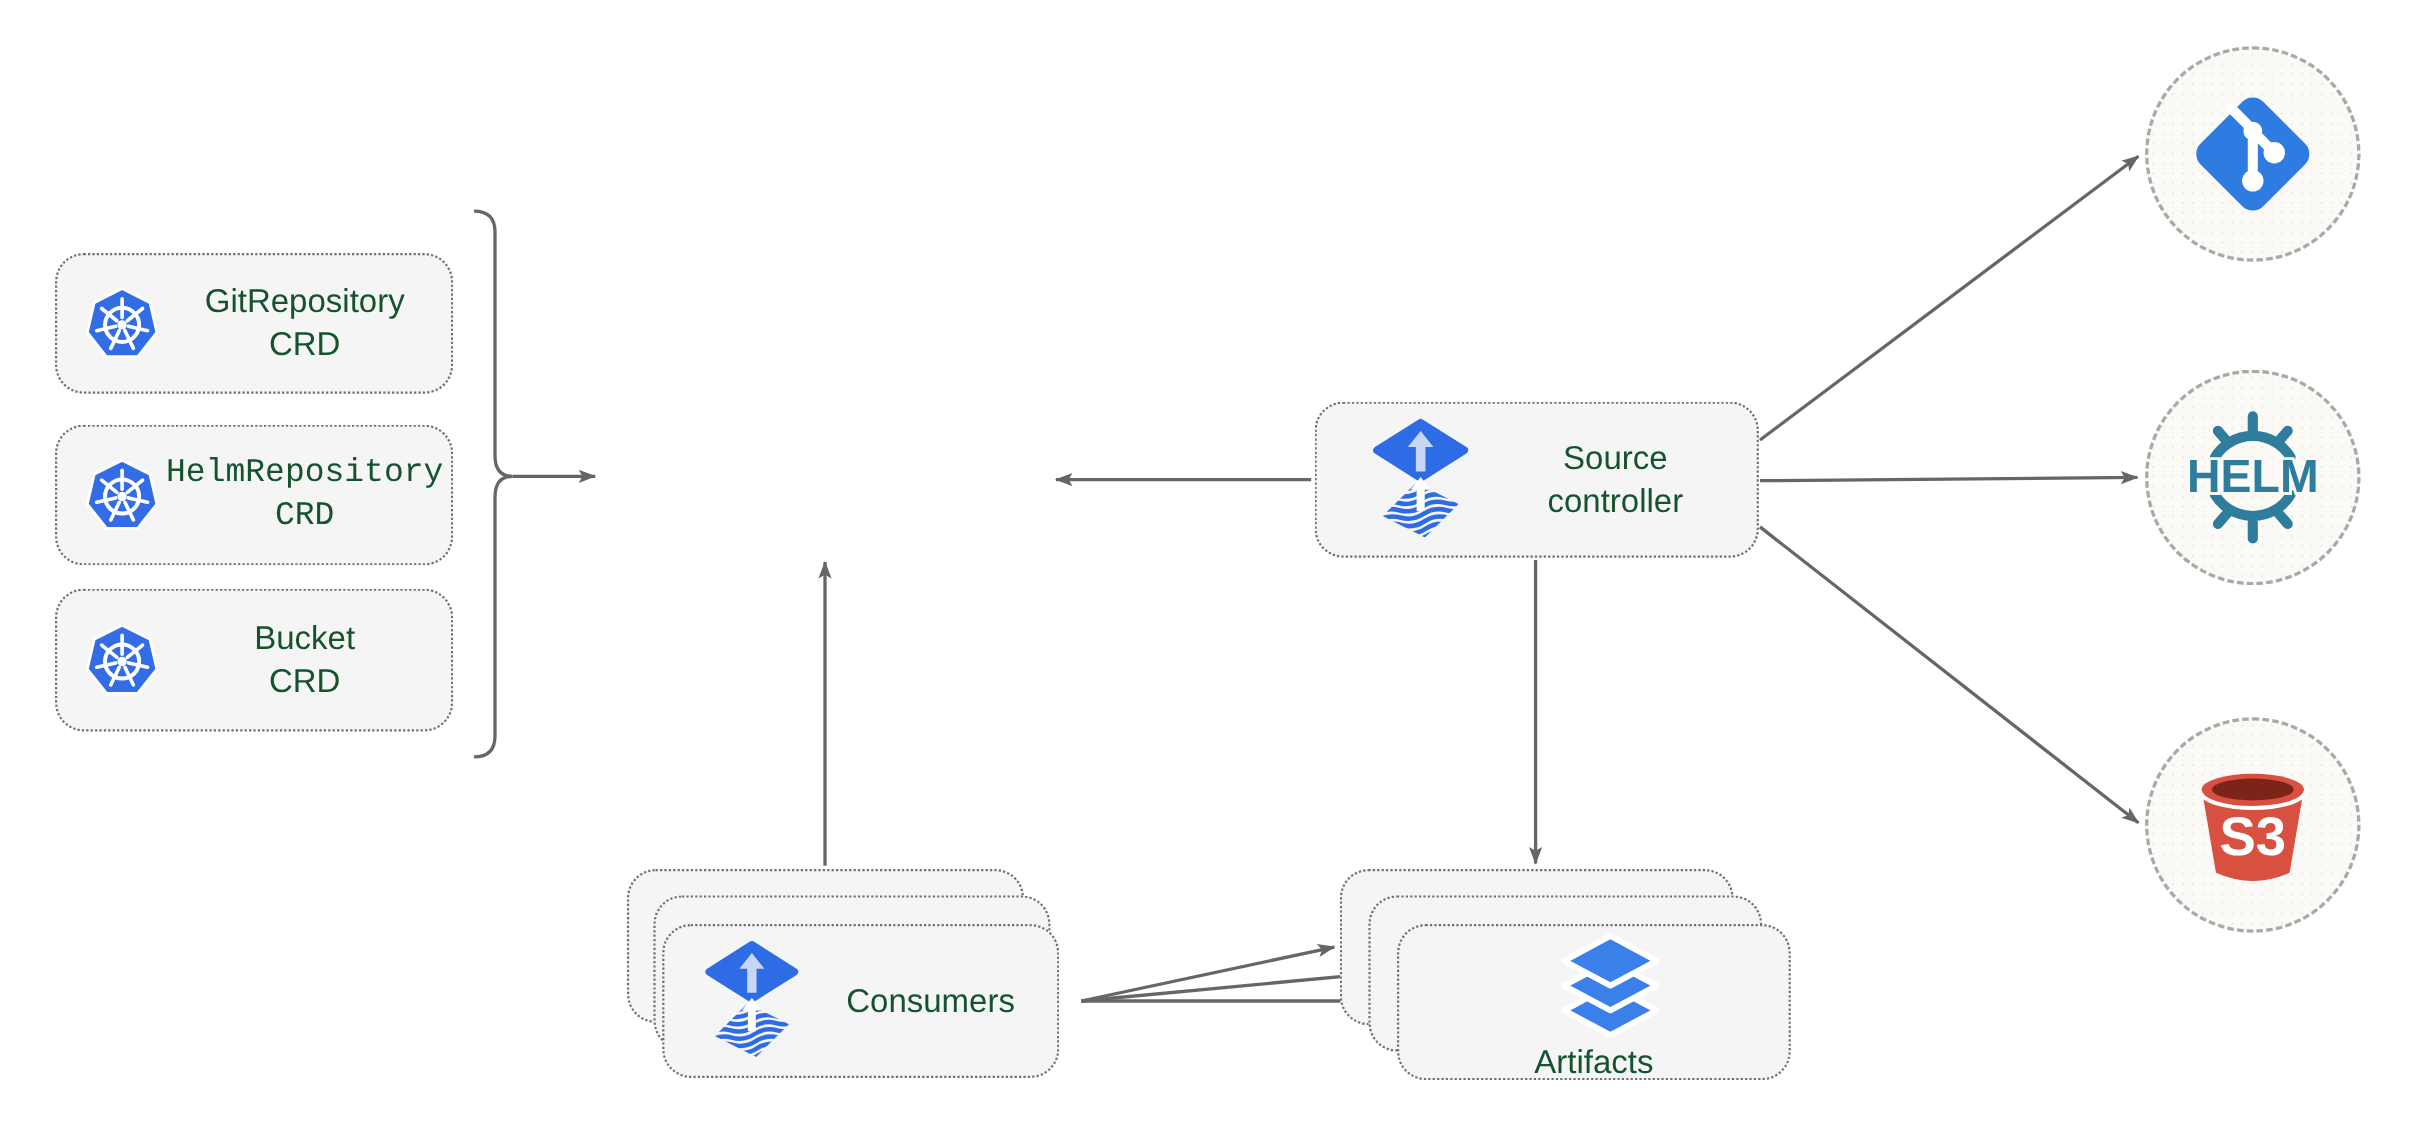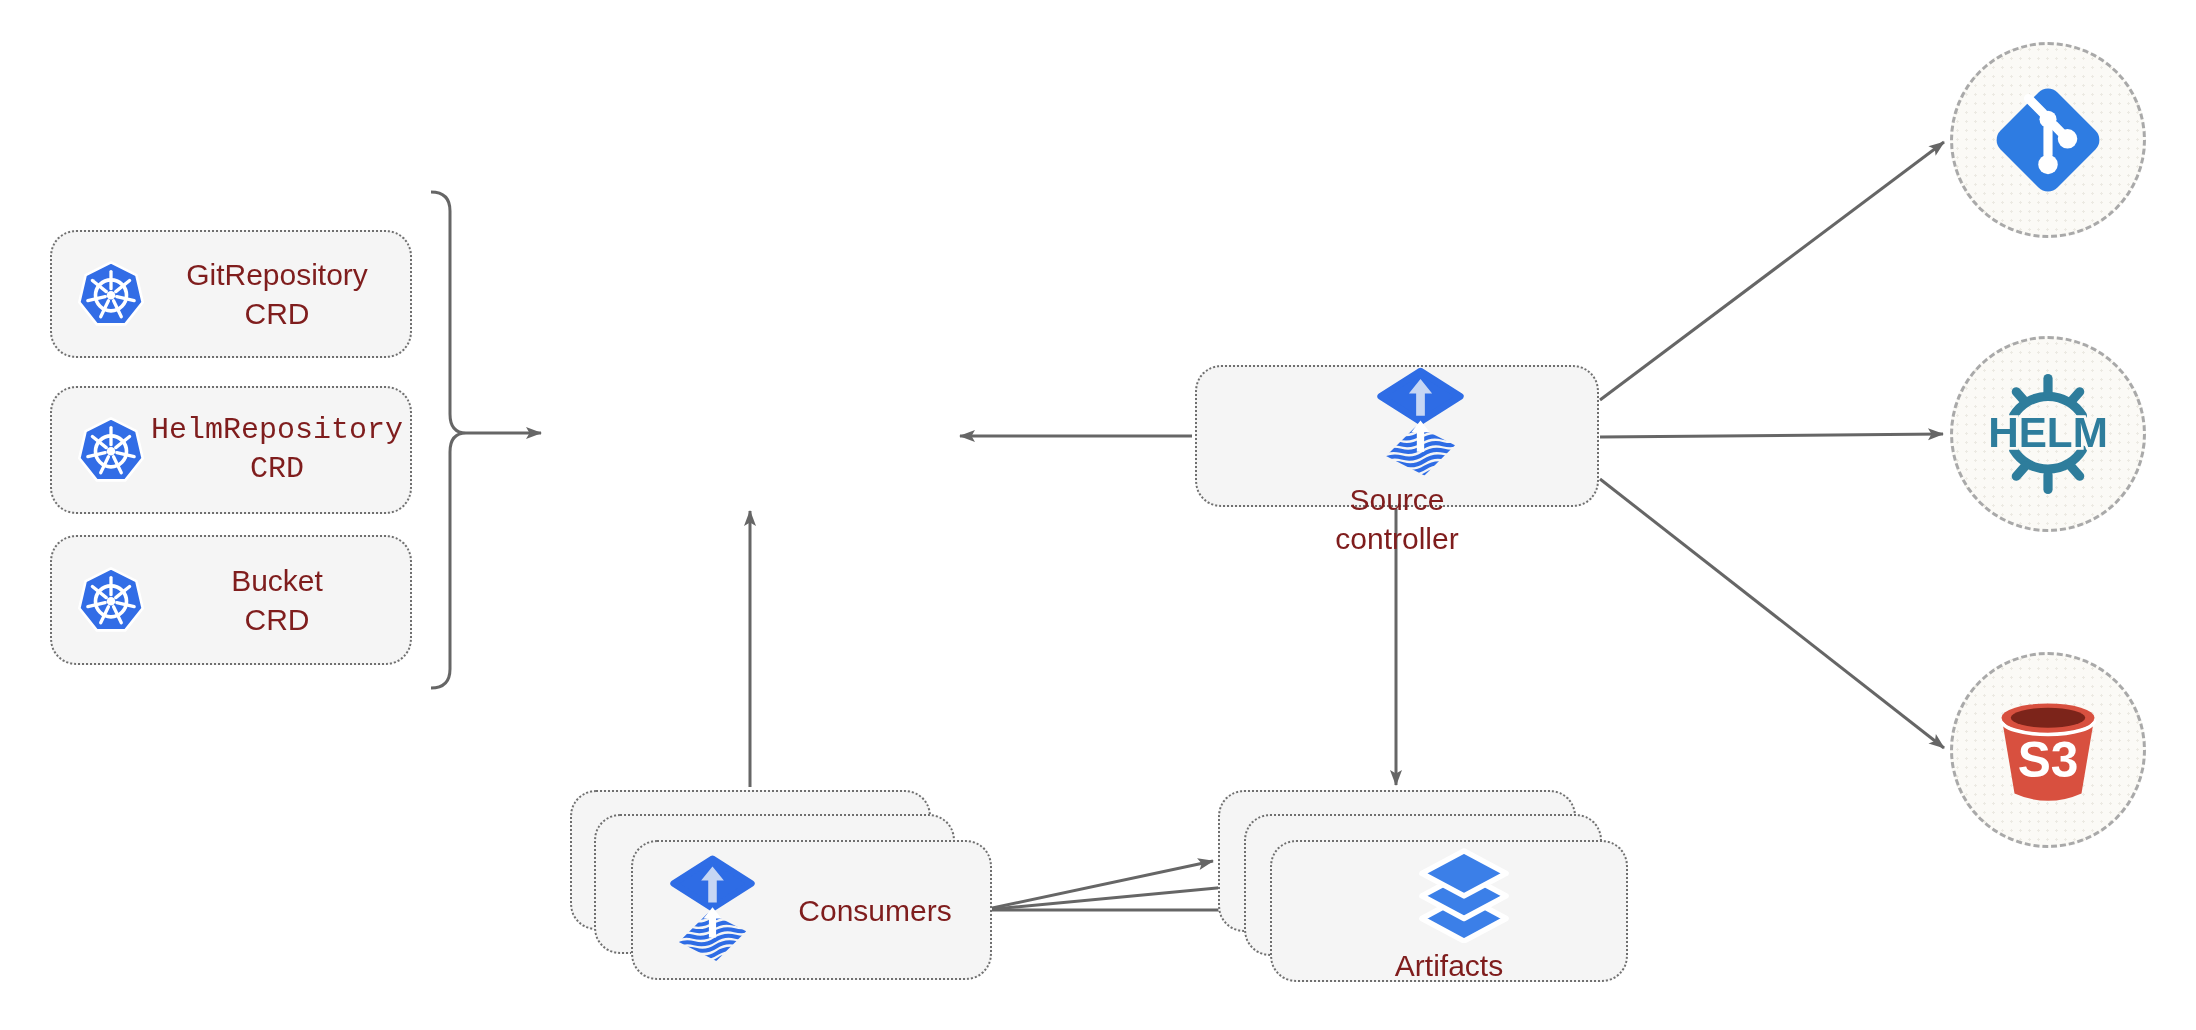--- a/index.html
+++ b/index.html
@@ -10,21 +10,21 @@
   #connectors { position:absolute; left:0; top:0; z-index:1; }
 
   .node {
     position:absolute; background:#f5f5f5;
     border:2px dotted #6f6f6f; border-radius:26px;
     display:flex; align-items:center; z-index:3;
   }
   .node .icon { flex:0 0 auto; display:flex; align-items:center; justify-content:center; }
   .node .icon svg { display:block; width:100%; height:100%; }
   .node .label {
-    flex:1 1 auto; text-align:center; font-size:30px; color:#7f1d1d; line-height:1.3;
+    flex:1 1 auto; text-align:center; font-size:30px; color:#14532d; line-height:1.3;
   }
   .stack-back { z-index:2; }
   .stack-mid  { z-index:3; }
   .stack-front{ z-index:4; }
 
   .circle {
     position:absolute; width:196px; height:196px; border-radius:50%;
     border:3px dashed #a9a9a9;
     background-color:#fbfaf6;
     background-image: radial-gradient(#eceae3 1.1px, rgba(0,0,0,0) 1.2px);
@@ -138,35 +138,35 @@
           <use href="#icon-k8s"></use>
         </svg>
       </span>
     <div class="label">
       <span>Bucket</span><br>
       <span>CRD</span>
     </div>
   </div>
 
 
-  <div class="node" style="left:1195px;top:365px;width:404px;height:142px;flex-direction:column;">
+  <div class="node" style="left:1195px;top:365px;width:404px;height:142px;">
     <span class="icon" style="width:97px;height:113px;margin-left:46px;">
       <svg viewBox="0 0 100 116">
           <use href="#icon-flux"></use>
         </svg>
       </span>
     <div class="label">
       <span>Source</span><br>
       <span>controller</span>
     </div>
   </div>
 
   <div class="node stack-back" style="left:570px;top:790px;width:361px;height:140px;"></div>
   <div class="node stack-mid" style="left:594px;top:814px;width:361px;height:140px;"></div>
-  <div class="node stack-front" style="left:631px;top:840px;width:361px;height:140px;">
+  <div class="node stack-front" style="left:602px;top:840px;width:361px;height:140px;">
     <span class="icon" style="width:95px;height:110px;margin-left:32px;">
       <svg viewBox="0 0 100 116">
           <use href="#icon-flux"></use>
         </svg>
       </span>
     <div class="label">Consumers</div>
   </div>
 
   <div class="node stack-back" style="left:1218px;top:790px;width:358px;height:142px;"></div>
   <div class="node stack-mid" style="left:1244px;top:814px;width:358px;height:142px;"></div>

